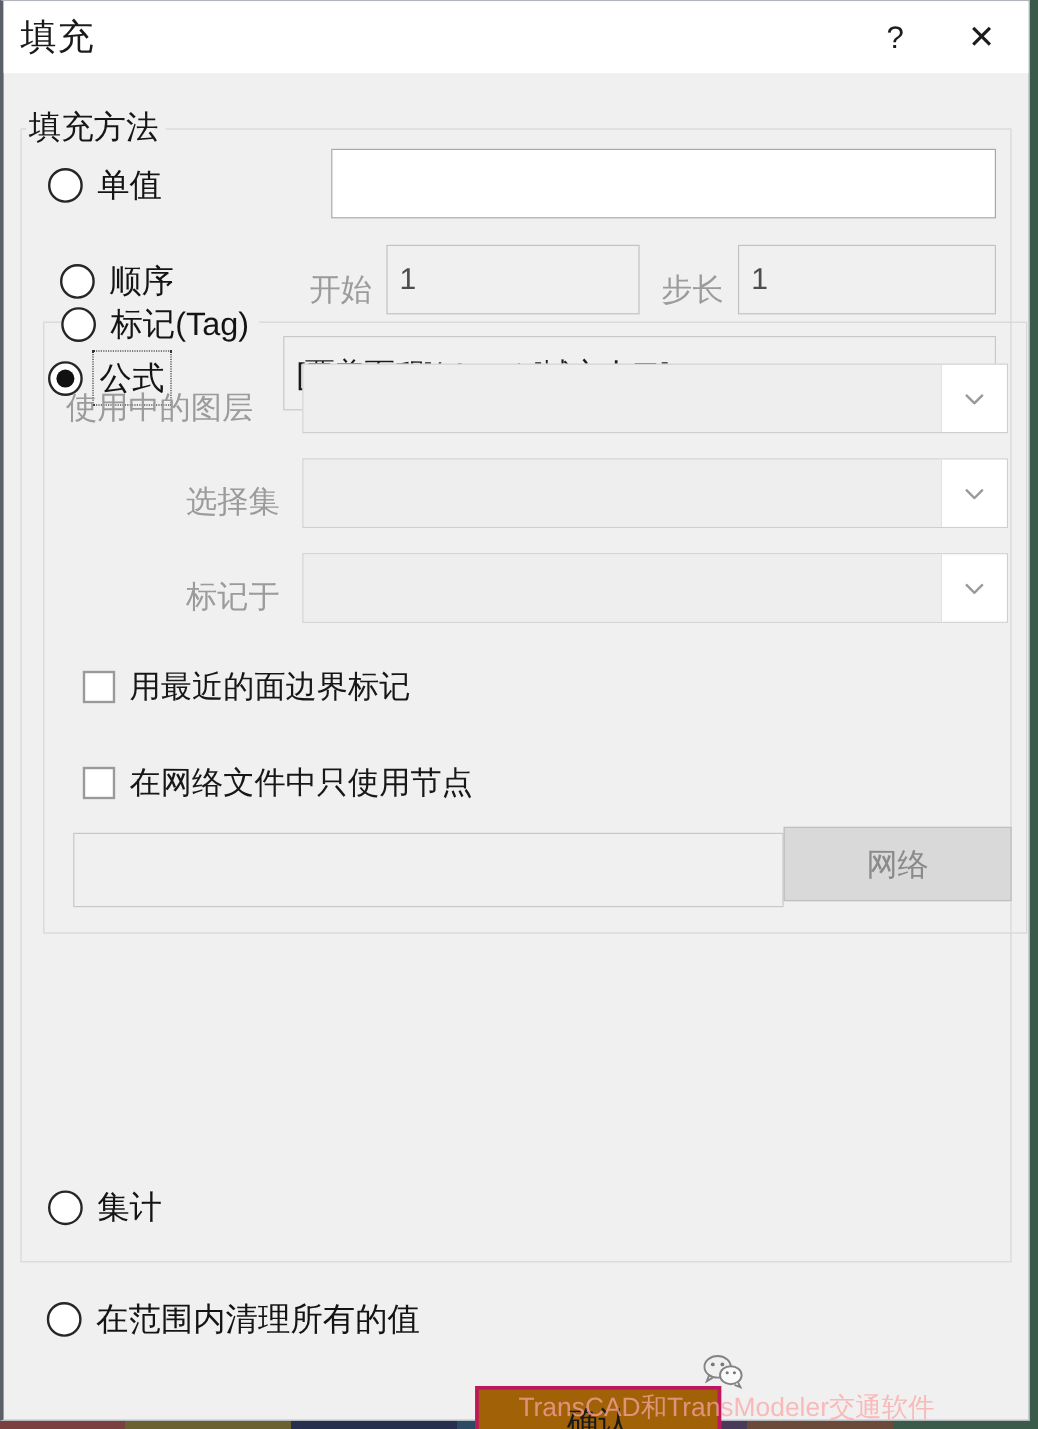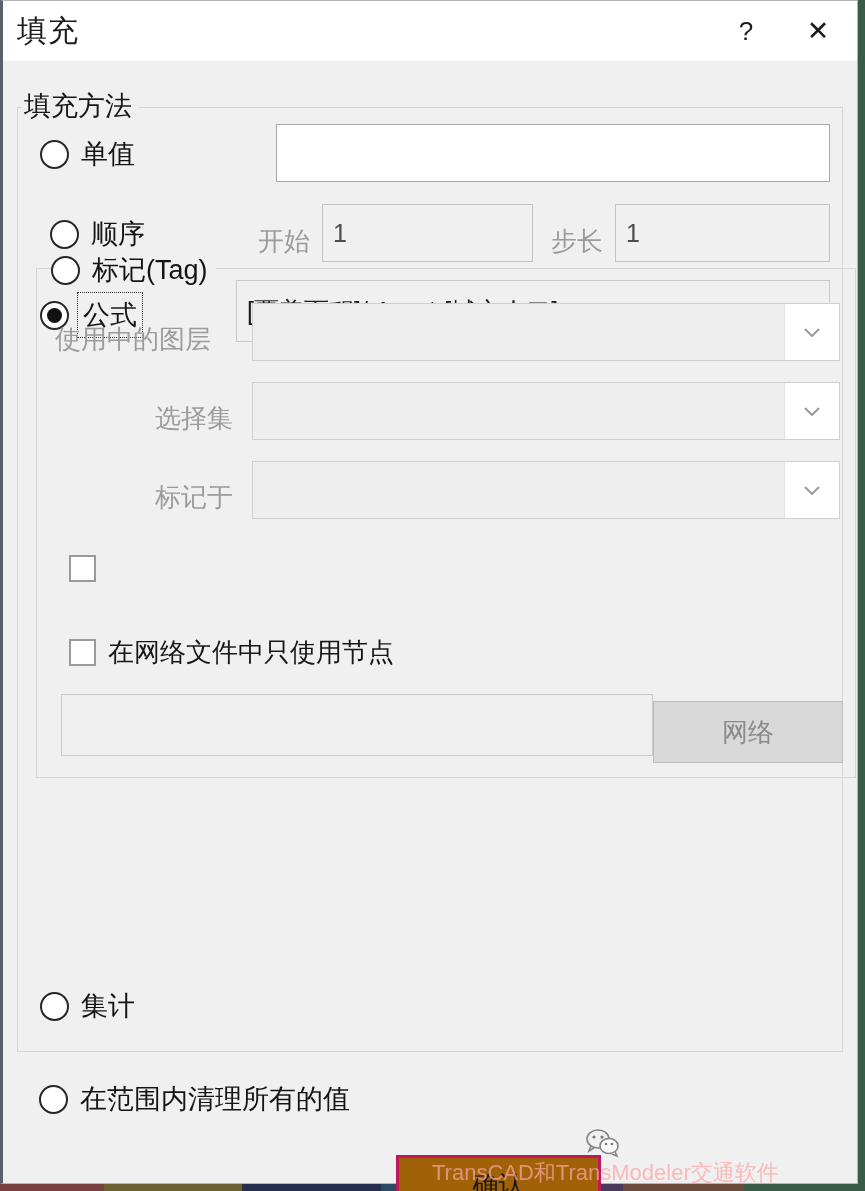--- a/index.html
+++ b/index.html
@@ -342,29 +342,30 @@
           <div class="combo-field textbox flat" style="border:none;"></div>
           <div class="combo-arrow">
             <svg class="chev" viewBox="0 0 16 9">
                 <path d="M1 1 L8 8 L15 1" stroke="#9a9a9a" stroke-width="2" fill="none"></path>
               </svg>
           </div>
         </div>
 
         <div class="row" style="left:32px; top:286px;">
           <span class="checkbox"></span>
+          <span class="check-label">用最近的面边界标记</span>
         </div>
 
         <div class="row" style="left:32px; top:366px;">
           <span class="checkbox"></span>
           <span class="check-label">在网络文件中只使用节点</span>
         </div>
 
         <div class="textbox flat" style="position:absolute; left:24px; top:425px; width:592px; height:62px;"></div>
-        <div class="btn disabled" style="position:absolute; left:616px; top:432px; width:190px; height:62px;">网络</div>
+        <div class="btn disabled" style="position:absolute; left:616px; top:420px; width:190px; height:62px;">网络</div>
       </div>
 
       <div class="row" style="left:22px; top:880px;">
         <span class="radio"></span>
         <span class="radio-label">集计</span>
       </div>
     </div>
 
     <div class="row" style="left:36px; top:1020px;">
       <span class="radio"></span>

